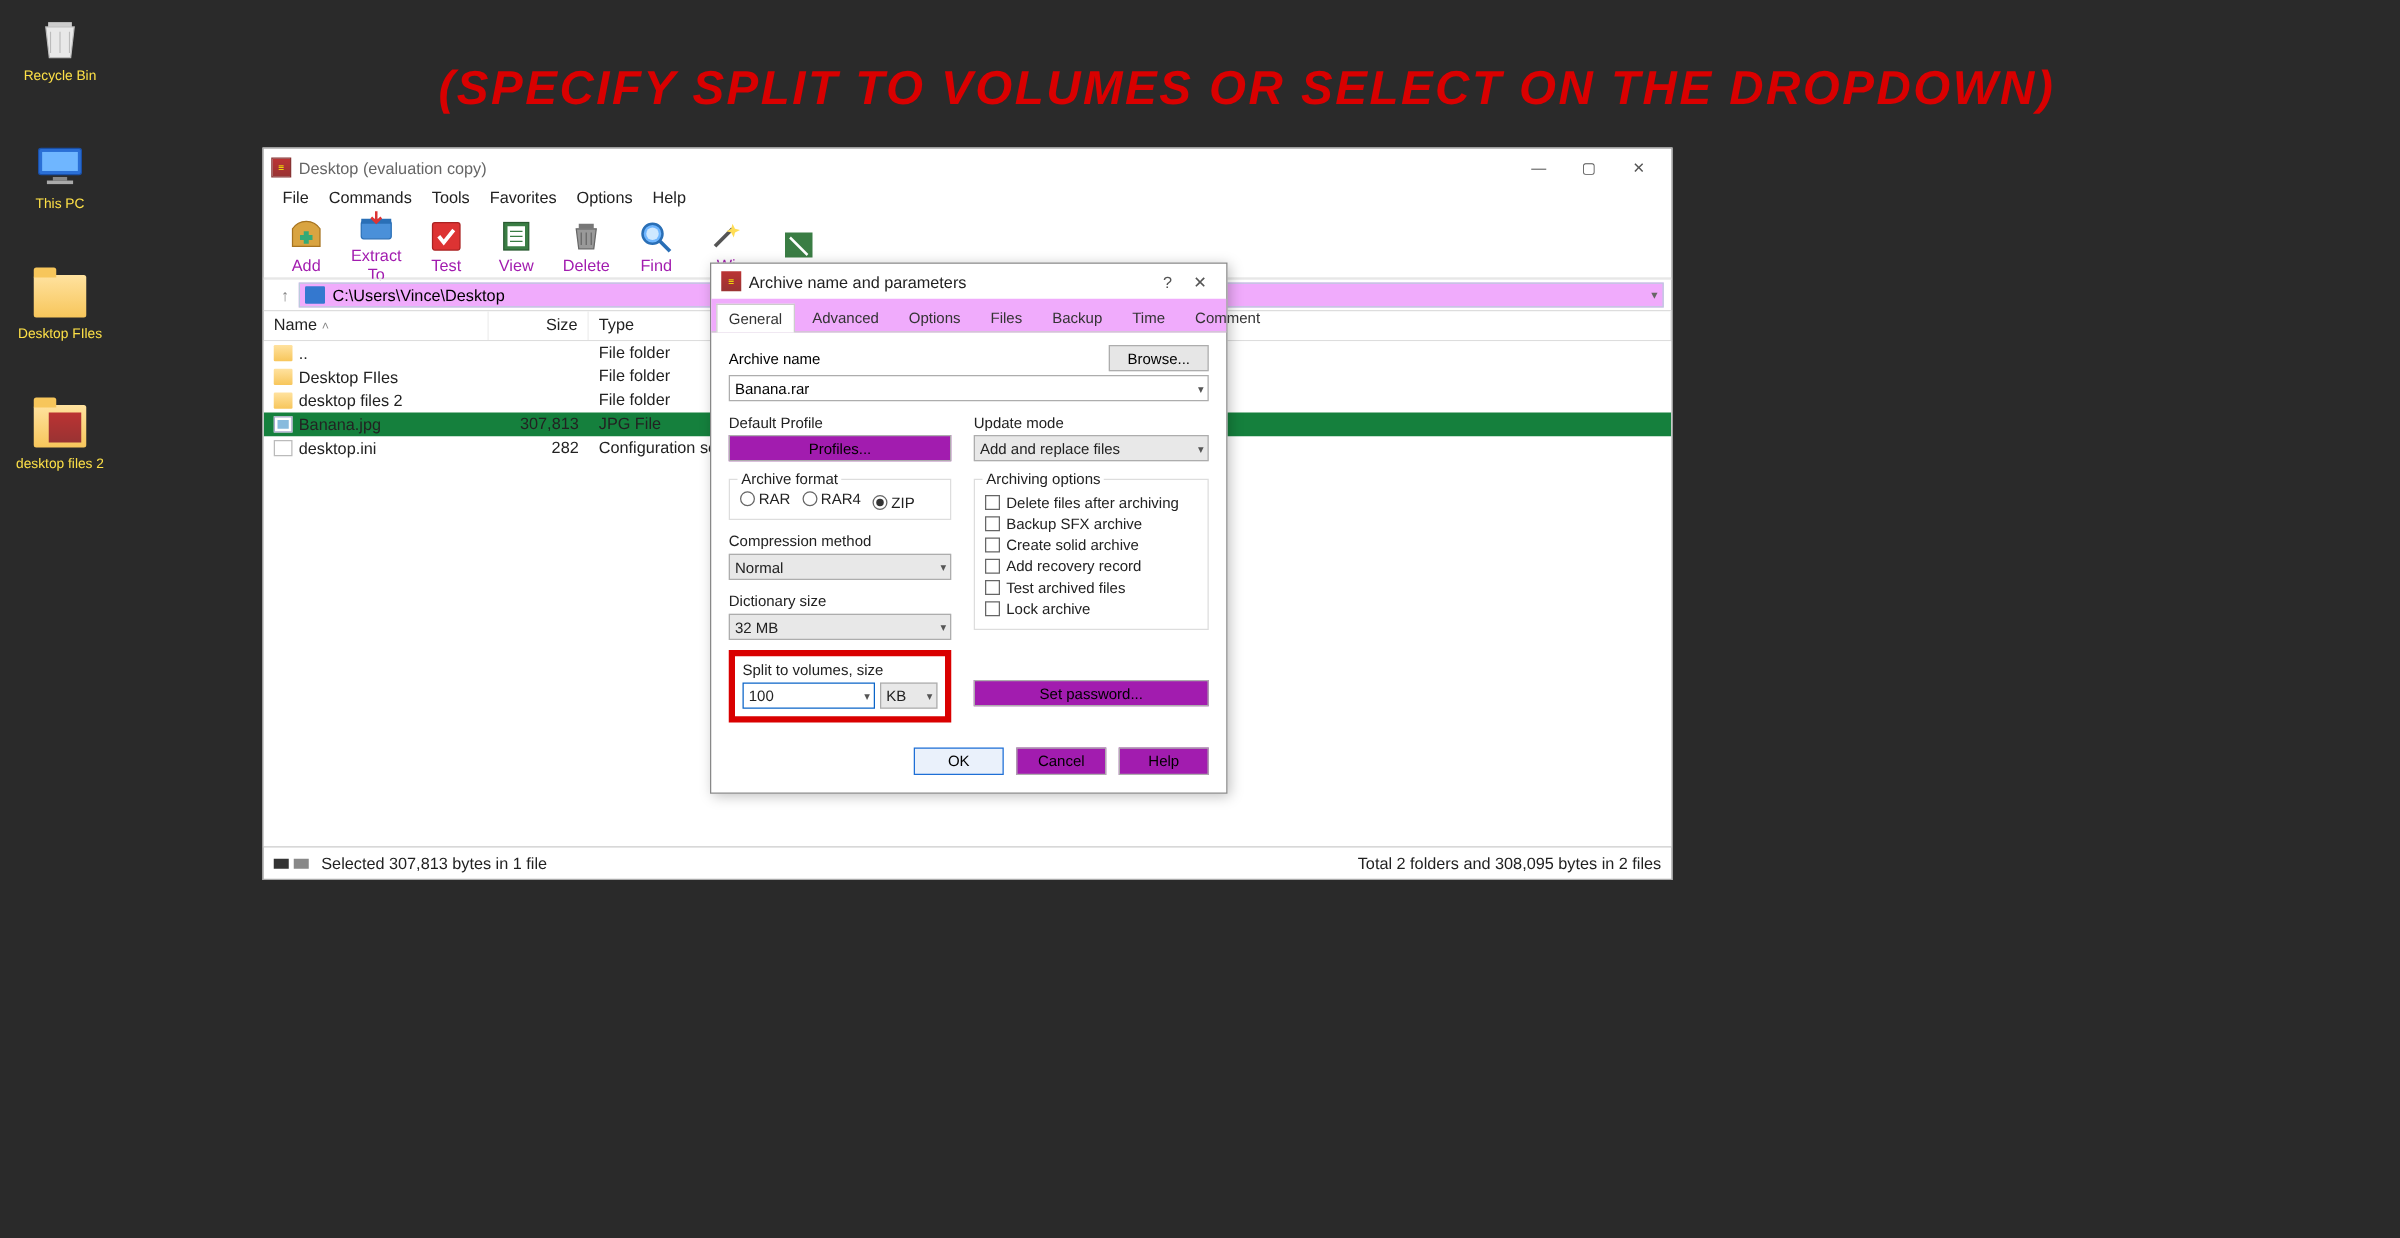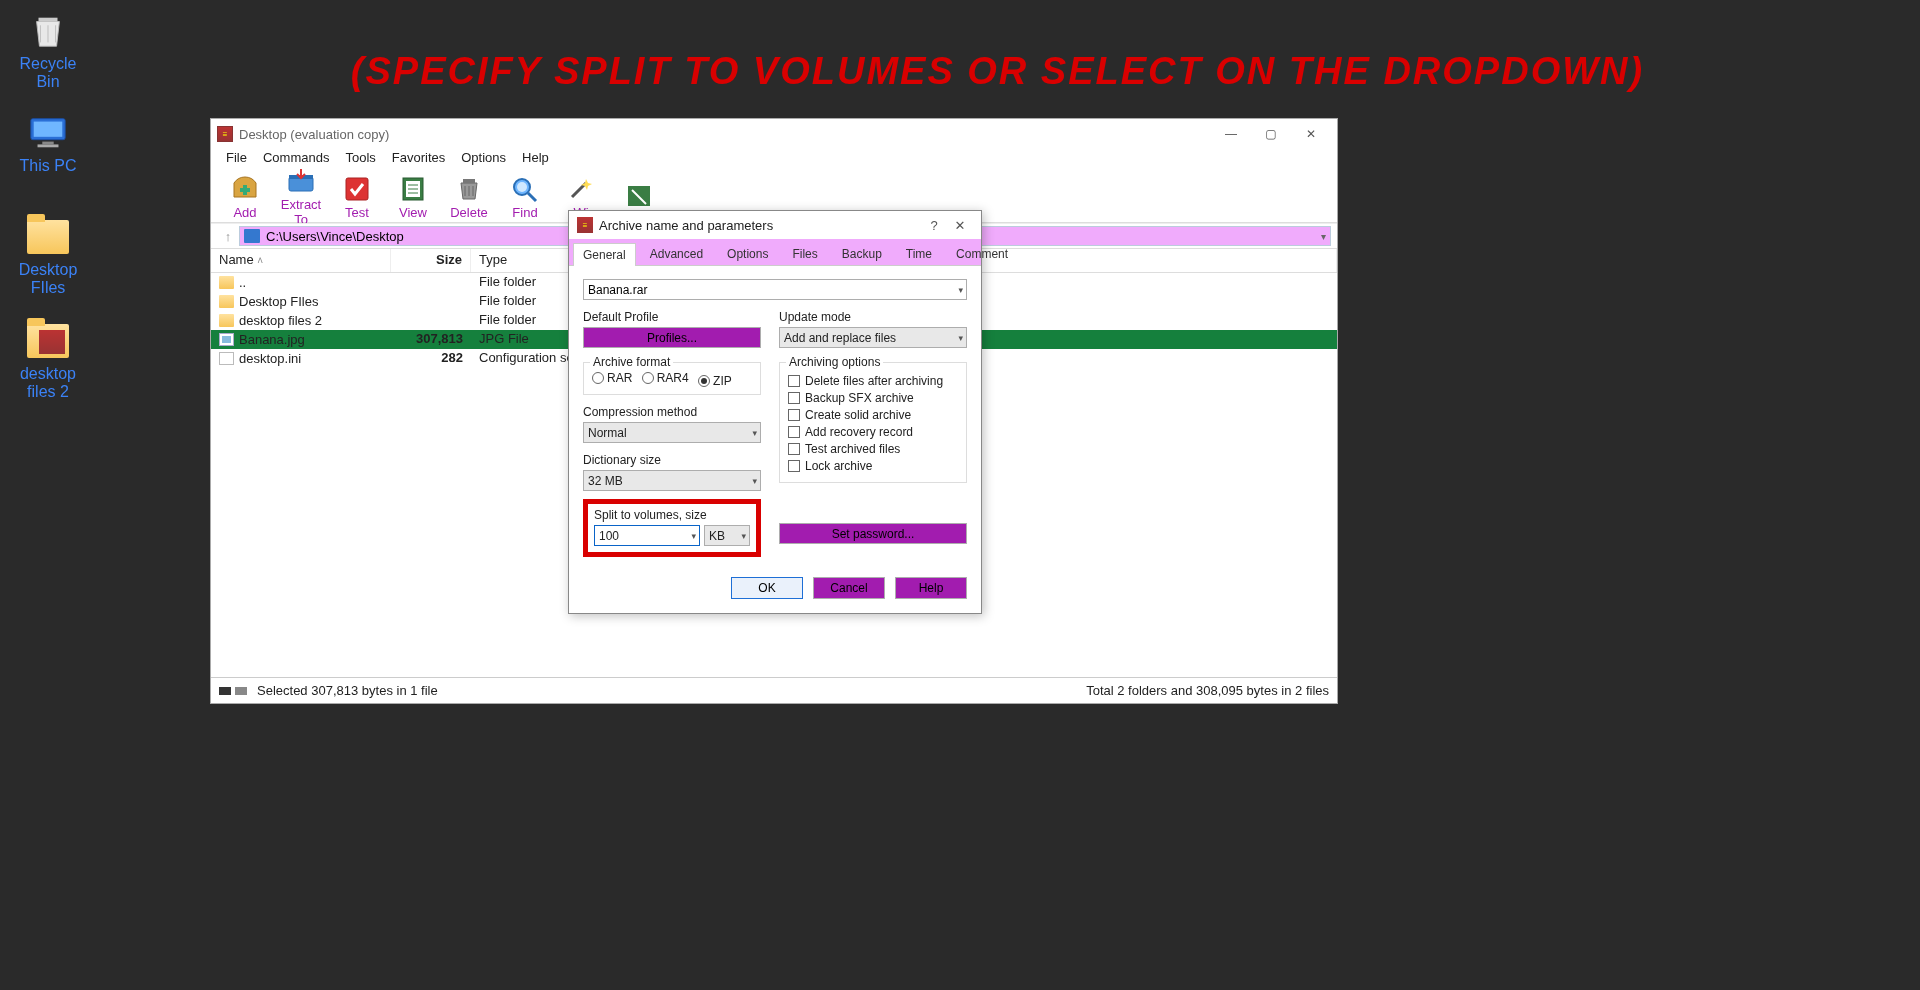--- a/index.html
+++ b/index.html
@@ -1,19 +1,19 @@
 <!DOCTYPE html>
 <html><head>
 <meta charset="utf-8">
 <style>
 * { box-sizing: border-box; margin: 0; padding: 0; font-family: "Segoe UI", Tahoma, sans-serif; }
 body { background: #2a2a2a; width: 1920px; height: 990px; position: relative; overflow: hidden; }
 
 
-.desktop-icon { position: absolute; width: 80px; text-align: center; color: #3b82f6; font-size: 16px; }
+.desktop-icon { position: absolute; width: 80px; text-align: center; color: #fde047; font-size: 11px; }
 .desktop-icon .ic { width: 42px; height: 42px; margin: 0 auto 3px; display: flex; align-items: center; justify-content: center; }
 .icon-recycle { position: relative; }
 .icon-recycle svg { width: 38px; height: 38px; }
 .icon-thispc svg { width: 40px; height: 34px; }
 .icon-folder { background: linear-gradient(#ffe29f,#f7c65b); width: 42px; height: 34px; border-radius: 2px; position: relative; }
 .icon-folder::before { content:""; position:absolute; top:-6px; left:0; width:18px; height:8px; background:#f7c65b; border-radius:2px 2px 0 0; }
 
 
 .caption { position:absolute; top:50px; left:225px; right:150px; color:#d90000; font-weight:900; font-size:38px; letter-spacing:2px; font-family: Arial Black, Arial, sans-serif; text-align:center; font-style: italic; }
 
@@ -31,21 +31,21 @@
 .tool-sep { width:10px; }
 .addrbar { height:26px; display:flex; align-items:center; border-top:1px solid #eee; border-bottom:1px solid #ddd; padding:0 6px; font-size:13px; }
 .addrbar .up { width:22px; text-align:center; color:#888; }
 .addrbar .path { flex:1; border:1px solid #bcd; background:#f0abfc; height:20px; display:flex; align-items:center; padding:0 4px; position:relative; }
 .addrbar .drive { width:16px; height:14px; background:#3478cf; margin-right:6px; border-radius:1px; }
 .addrbar .dd { position:absolute; right:4px; color:#666; font-size:10px; }
 
 .listhead { height:24px; display:flex; border-bottom:1px solid #ddd; font-size:13px; color:#222; }
 .listhead div { padding:3px 8px; border-right:1px solid #eee; }
 .col-name { width:180px; }
-.col-size { width:80px; text-align:right;font-weight:bold; }
+.col-size { width:80px; text-align:right; }
 .col-type { width:150px; }
 .col-mod { flex:1; }
 
 .filerow { height:19px; display:flex; font-size:13px; color:#222; padding:0; }
 .filerow div { padding:1px 8px; }
 .filerow .col-name { display:flex; align-items:center; gap:5px; }
 .filerow .fico { width:15px; height:13px; }
 .filerow.sel { background:#15803d; }
 .fico.folder { background:linear-gradient(#ffe29f,#f7c65b); border-radius:1px; }
 .fico.jpg { background:#fff; border:1px solid #aac; position:relative; }
@@ -327,20 +327,26 @@
     <span class="active">General</span>
     <span>Advanced</span>
     <span>Options</span>
     <span>Files</span>
     <span>Backup</span>
     <span>Time</span>
     <span>Comment</span>
   </div>
 
   <div style="padding:10px 14px 0;">
+    <div class="archname-row">
+      <div class="lblcol">
+        <span class="lbl">Archive name</span>
+      </div>
+      <button class="browsebtn">Browse...</button>
+    </div>
     <div class="combo" style="margin-top:3px;">
       <span>Banana.rar</span>
       <span class="dd">▾</span>
     </div>
   </div>
 
   <div class="dlg-body">
     <div class="dlg-left">
       <span class="lbl">Default Profile</span>
       <button class="btn wide">Profiles...</button>

